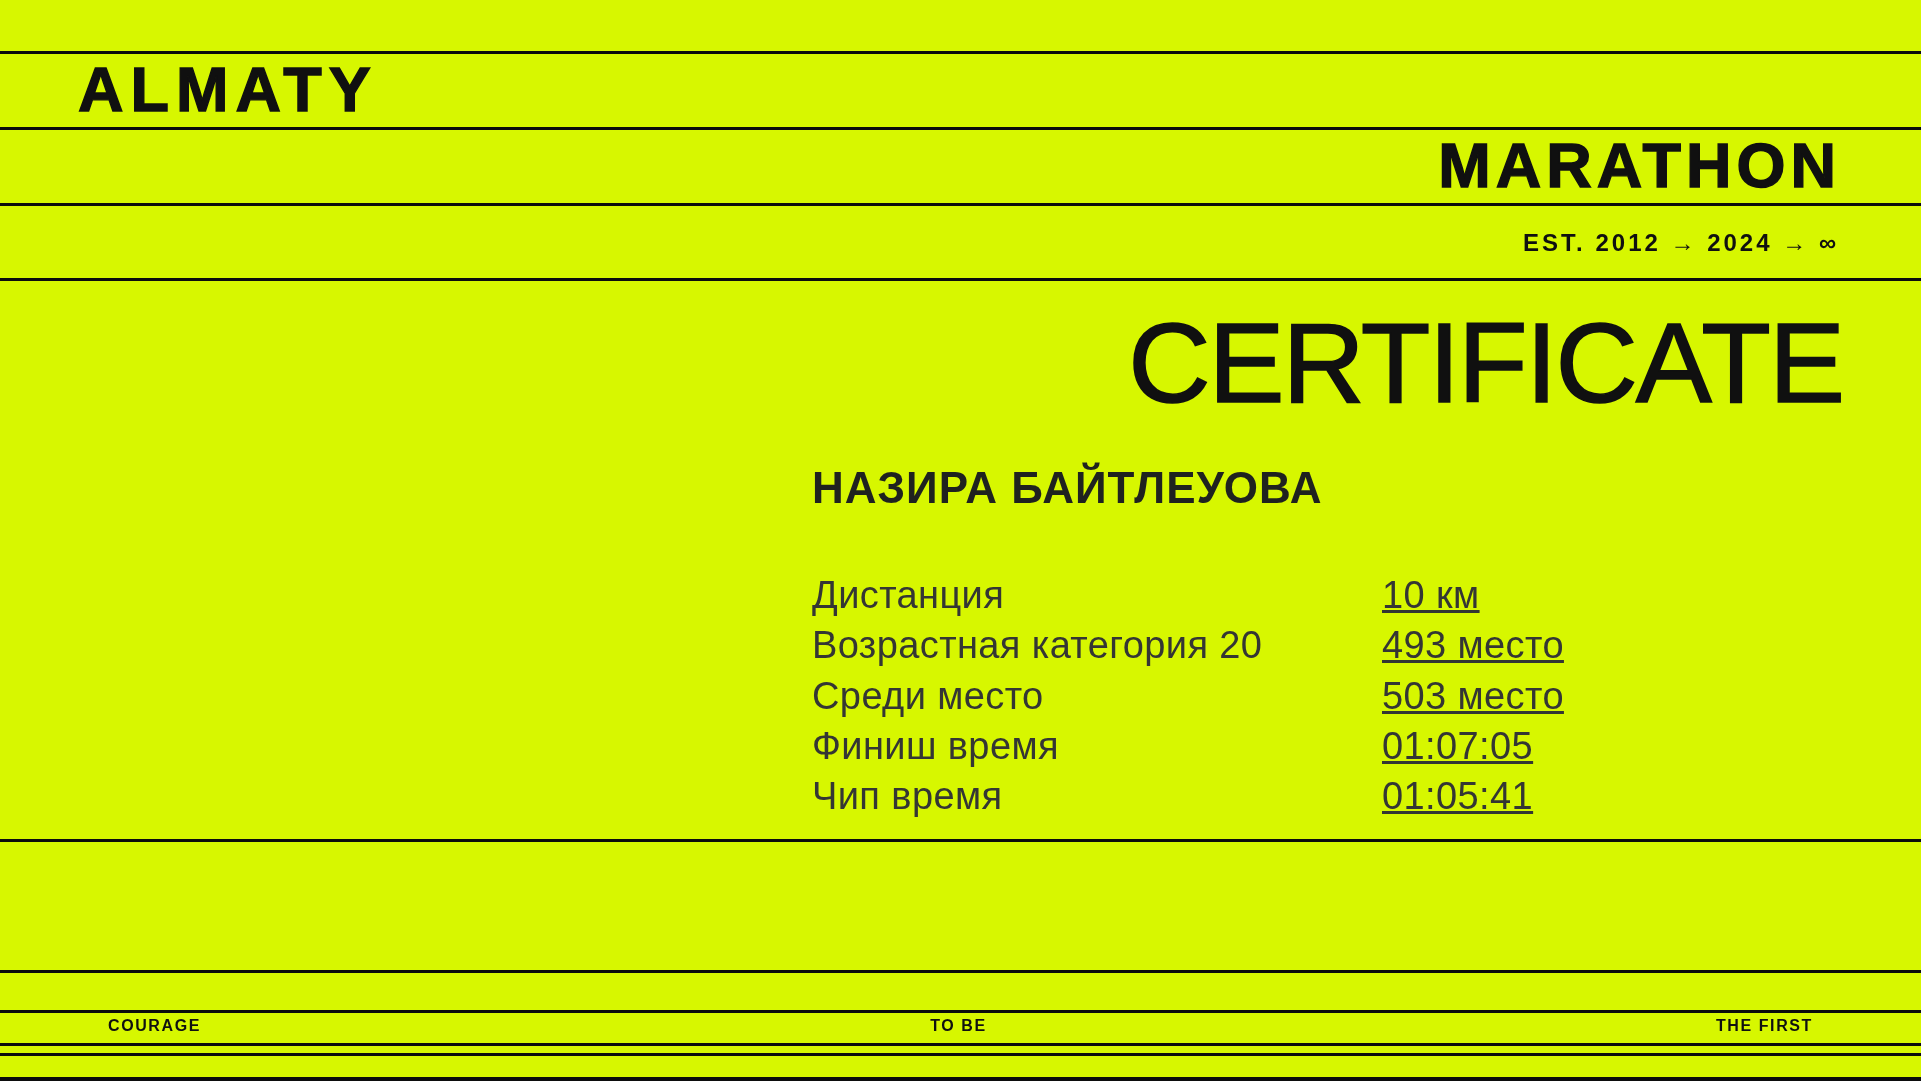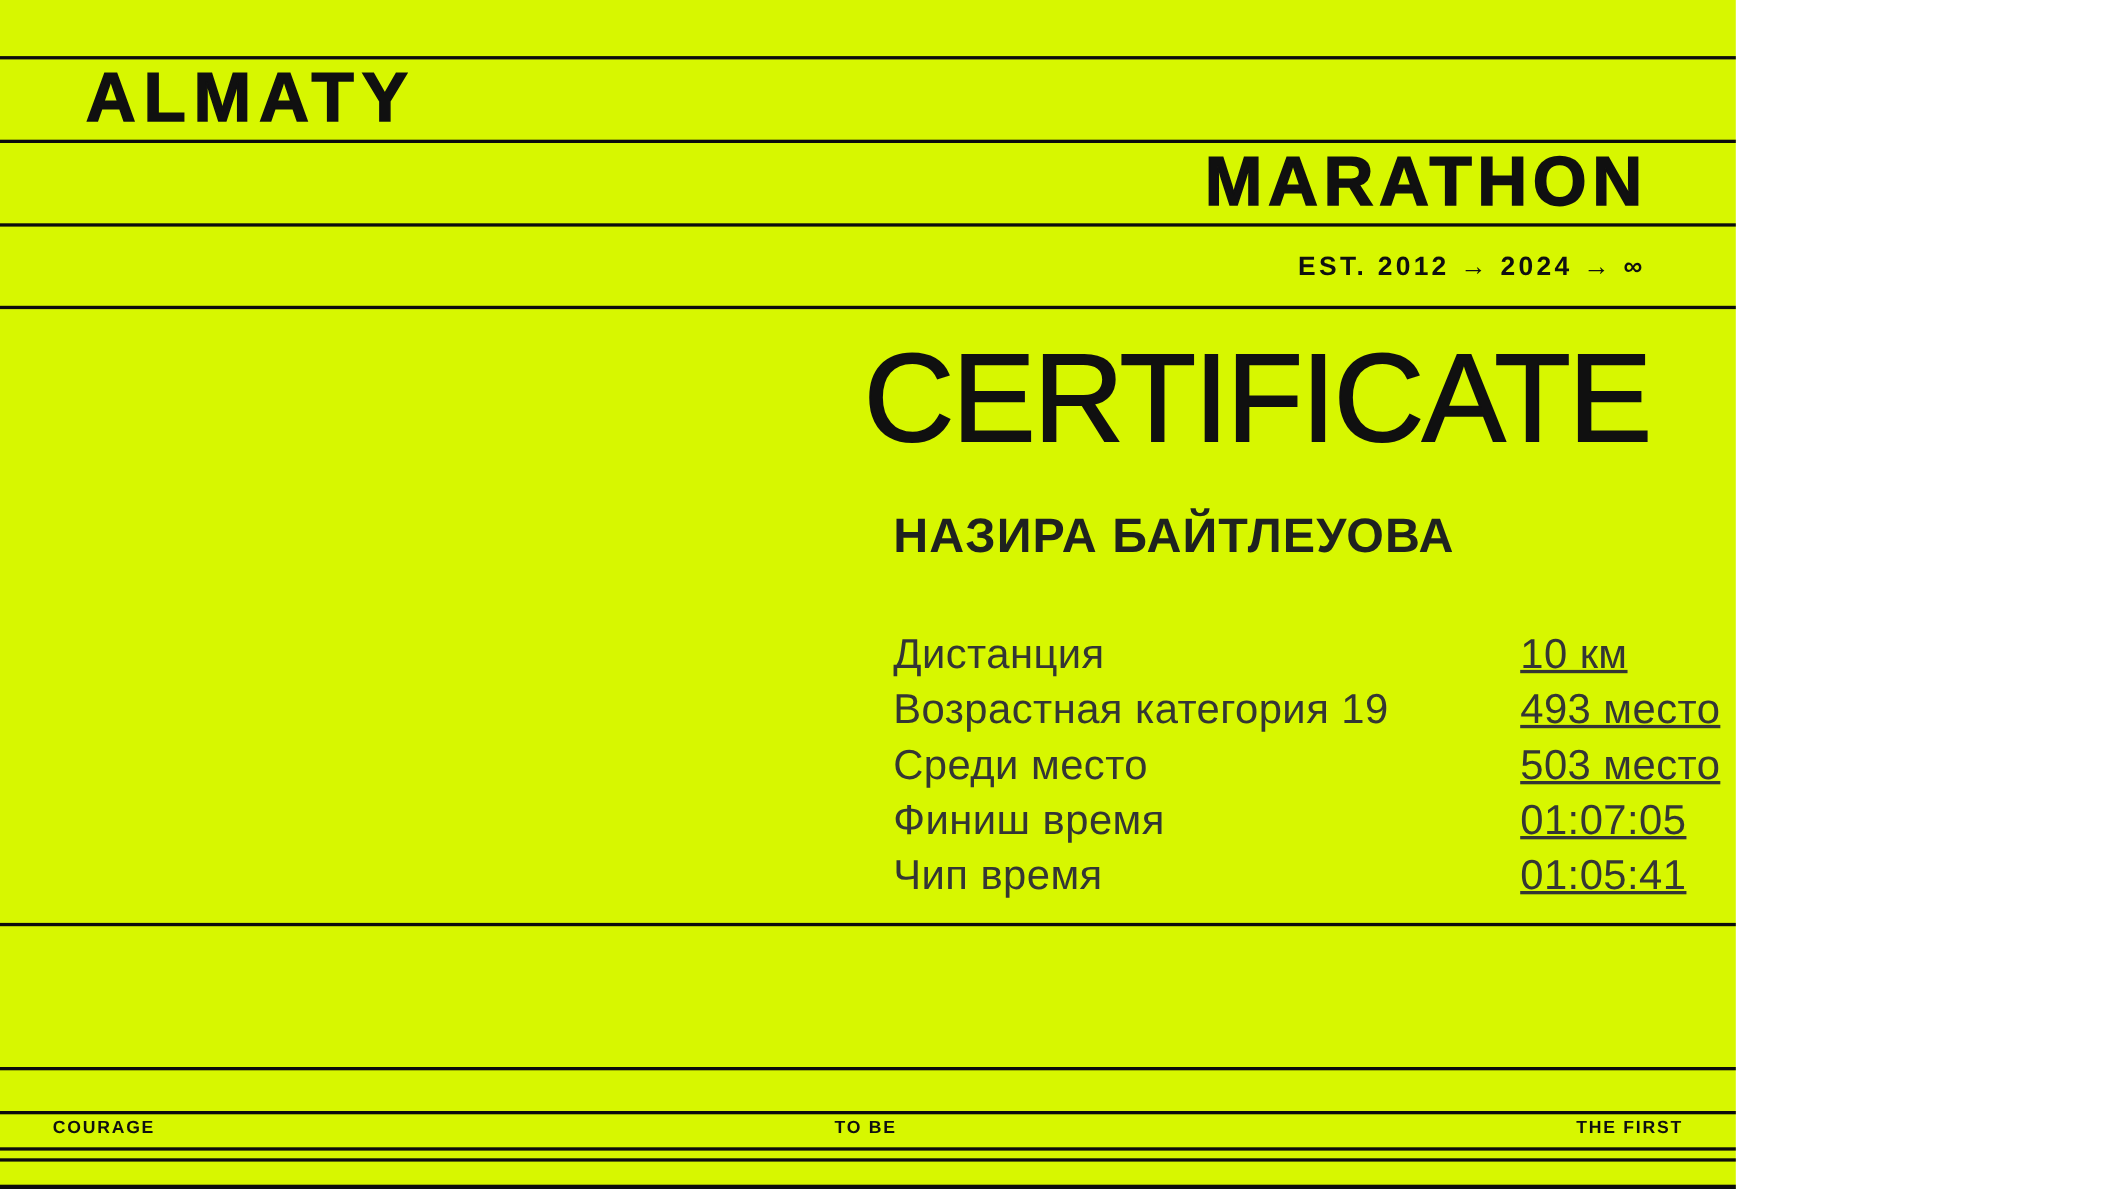--- a/index.html
+++ b/index.html
@@ -5,21 +5,21 @@
   :root{
     --background:#d7f700;
     --line:#0c0c0c;
     --ink:#101010;
     --name-ink:#1f221f;
     --table-ink:#343634;
   }
   *{margin:0;padding:0;box-sizing:border-box;}
   html,body{width:1921px;height:1081px;overflow:hidden;}
   body{font-family:"Liberation Sans","DejaVu Sans",sans-serif;}
-  .page{position:relative;width:1578px;height:1081px;background:var(--background);color:var(--ink);}
+  .page{position:relative;width:1921px;height:1081px;background:var(--background);color:var(--ink);}
 
   .hline{position:absolute;left:0;right:0;height:3px;background:var(--line);}
   .hl1{top:51px;} .hl2{top:127px;} .hl3{top:203px;} .hl4{top:278px;}
   .hl5{top:839px;} .hl6{top:970px;} .hl7{top:1010px;} .hl8{top:1043px;} .hl9{top:1053px;}
   .bottom-bar{position:absolute;left:0;right:0;bottom:0;height:4px;background:var(--line);}
 
   .almaty{position:absolute;left:78px;top:56px;font-size:63px;line-height:66px;font-weight:700;
     letter-spacing:7px;-webkit-text-stroke:1.4px var(--ink);}
   .marathon{position:absolute;right:80px;top:132px;font-size:63px;line-height:66px;font-weight:700;
     letter-spacing:5px;-webkit-text-stroke:1.4px var(--ink);}
@@ -31,21 +31,21 @@
   .runner-name{position:absolute;left:812px;top:464px;font-size:44px;line-height:48px;font-weight:700;
     letter-spacing:1px;color:var(--name-ink);}
 
   .results{position:absolute;left:812px;top:570px;width:860px;color:var(--table-ink);}
   .result-row{position:relative;height:50.3px;font-size:38px;line-height:50.3px;letter-spacing:0.4px;}
   .result-value{position:absolute;left:570px;top:0;text-decoration:underline;}
 
   .footer{position:absolute;left:0;top:842px;width:1921px;height:128px;}
 
   .tagline{position:absolute;left:0;right:0;top:1016px;display:flex;justify-content:space-between;
-    padding:0 48px;font-size:16px;line-height:20px;font-weight:700;letter-spacing:1.6px;}
+    padding:0 108px;font-size:16px;line-height:20px;font-weight:700;letter-spacing:1.6px;}
 </style>
 </head>
 <body>
 
 <div class="page">
 
   <div class="hline hl1"></div>
   <div class="hline hl2"></div>
   <div class="hline hl3"></div>
   <div class="hline hl4"></div>
@@ -62,21 +62,21 @@
 
   <div class="cert-title">CERTIFICATE</div>
   <div class="runner-name">НАЗИРА БАЙТЛЕУОВА</div>
 
   <div class="results">
     <div class="result-row">
       <span class="result-label">Дистанция</span>
       <span class="result-value">10 км</span>
     </div>
     <div class="result-row">
-      <span class="result-label">Возрастная категория 19</span>
+      <span class="result-label">Возрастная категория 20</span>
       <span class="result-value">493 место</span>
     </div>
     <div class="result-row">
       <span class="result-label">Среди место</span>
       <span class="result-value">503 место</span>
     </div>
     <div class="result-row">
       <span class="result-label">Финиш время</span>
       <span class="result-value">01:07:05</span>
     </div>

